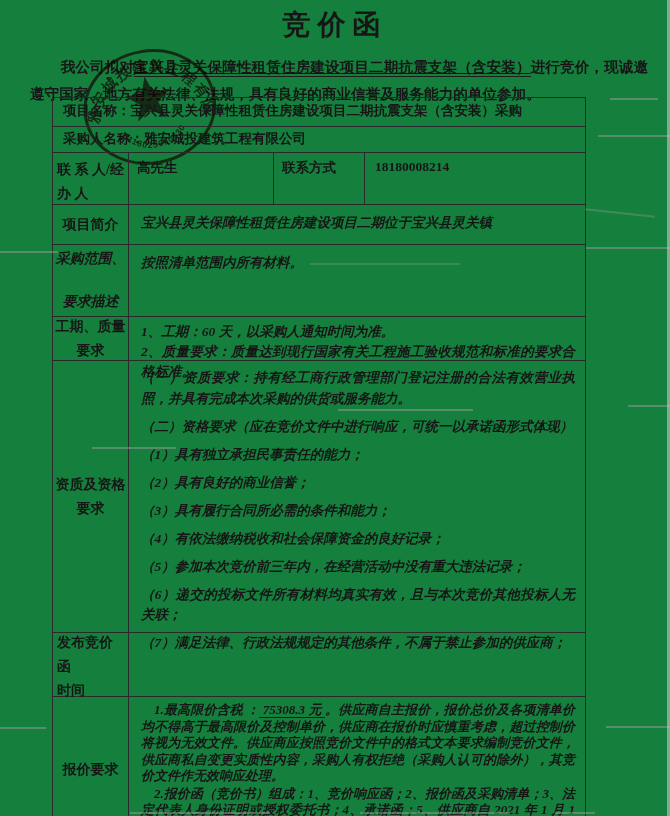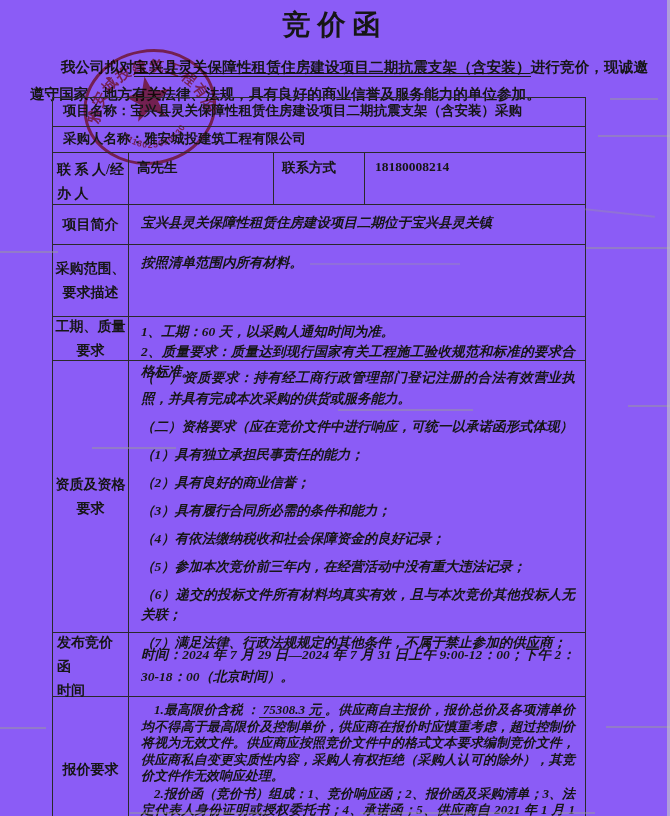--- a/index.html
+++ b/index.html
@@ -1,18 +1,18 @@
 <!DOCTYPE html>
 <html><head>
 <meta charset="utf-8">
 <style>
   html,body{margin:0;padding:0;background:#e8e8e6;}
   .page{
     position:relative;width:670px;height:816px;margin:0 auto;
-    background:#8b5cf6;overflow:hidden;
+    background:#15803d;overflow:hidden;
     font-family:"Liberation Serif","DejaVu Serif",serif;
     color:#161616;
   }
   .doc-title{
     text-align:center;padding-top:6px;font-size:28px;font-weight:bold;
     letter-spacing:7px;font-family:"Liberation Sans","DejaVu Sans",sans-serif;
   }
   .intro{
     margin:10px 22px 12px 30px;font-size:14.6px;line-height:27px;
     text-indent:2.1em;font-weight:bold;text-align:justify;
@@ -40,21 +40,21 @@
   .r5{height:72px;}
   .r6{height:44px;}
   .r7{height:272px;}
   .r8{height:64px;align-items:center;}
   .r9{height:146px;}
   .r1 .fullcell,.r2 .fullcell{padding-top:3px;}
   .c-name{width:145px;flex:0 0 145px;border-right:1.4px solid #2a2a2a;box-sizing:border-box;padding:6px 8px;}
   .c-mlabel{width:91px;flex:0 0 91px;border-right:1.4px solid #2a2a2a;box-sizing:border-box;padding:6px 8px;}
   .c-phone{flex:1;padding:6px 10px;font-family:"Liberation Serif","DejaVu Serif",serif;}
   .lbl-top{justify-content:flex-start;align-items:flex-start;text-align:left;padding:5px 3px 0 4px;}
-  .lbl-spread{justify-content:center;}
+  .lbl-spread{justify-content:space-between;font-style:italic;}
   .qual .val p{margin:0 0 7.5px;line-height:20.5px;}
   .qual .val{padding-top:7px;}
   .quote .val{line-height:16.5px;font-size:13px;padding-top:5px;}
   .quote .val p{margin:0 0 1px;text-indent:1em;}
   .quote .u2{border-bottom:1.2px solid #1c1c1c;}
   .sched .val p{margin:0;line-height:20px;}
   .sched .val{padding-top:5px;}
   .r5 .val,.r4 .val{padding-top:8px;}
   .r8 .val{padding-top:6px;line-height:22px;}
   
@@ -151,21 +151,20 @@
         <p>（6）递交的投标文件所有材料均真实有效，且与本次竞价其他投标人无关联；</p>
         <p>（7）满足法律、行政法规规定的其他条件，不属于禁止参加的供应商；</p>
       </div>
     </div>
 
     <div class="trow r8">
       <div class="lbl lbl-top">
         <span style="align-self:flex-start;">发布竞价函</span>
         <span style="align-self:flex-start;">时间</span>
       </div>
-      <div class="val">时间：2024 年 7 月 29 日—2024 年 7 月 31 日上午 9:00-12：00；下午 2：30-18：00（北京时间）。</div>
     </div>
 
     <div class="trow r9 quote">
       <div class="lbl">报价要求</div>
       <div class="val">
         <p><span>1.最高限价含税 ：</span><span class="u2"> 75308.3 元 </span><span>。供应商自主报价，报价总价及各项清单价均不得高于最高限价及控制单价，供应商在报价时应慎重考虑，超过控制价将视为无效文件。供应商应按照竞价文件中的格式文本要求编制竞价文件，供应商私自变更实质性内容，采购人有权拒绝（采购人认可的除外），其竞价文件作无效响应处理。</span></p>
         <p>2.报价函（竞价书）组成：1、竞价响应函；2、报价函及采购清单；3、法定代表人身份证明或授权委托书；4、承诺函；5、供应商自 2021 年 1 月 1 日以来至今（含 2021 年 1 月 1 日，以签订合同时间为准）签订的与本次采购内</p>
       </div>
     </div>
 

